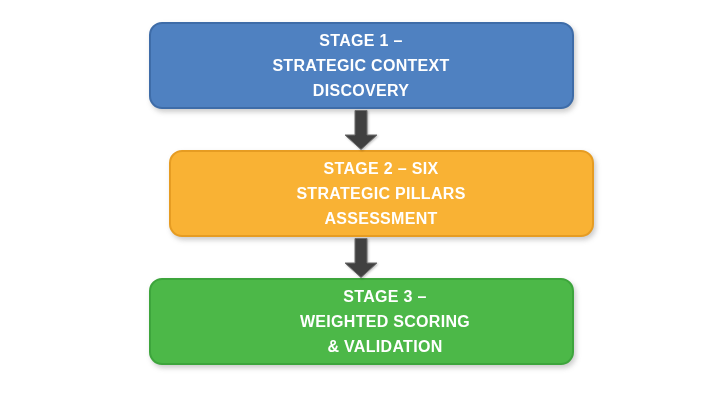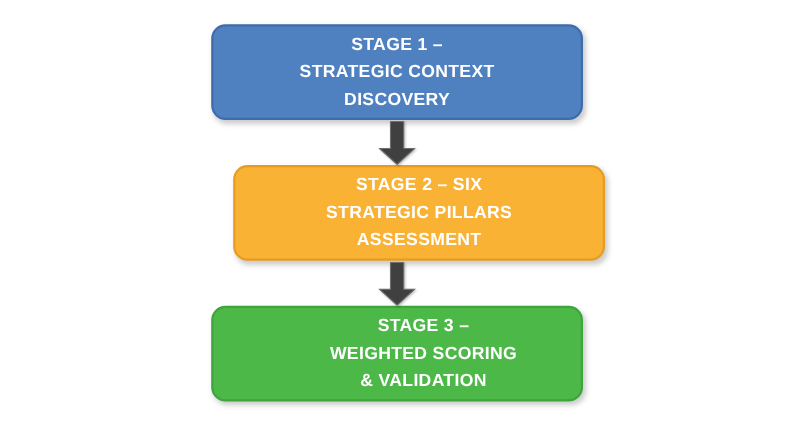--- a/index.html
+++ b/index.html
@@ -7,21 +7,21 @@
     position:relative;
     width:722px;height:406px;
     background:#ffffff;
     box-sizing:border-box;
     display:flex;flex-direction:column;align-items:center;
     padding-top:22px;
     font-family:"Liberation Sans",sans-serif;
     overflow:hidden;
   }
   .stage{
-    width:338px;height:87px;
+    width:425px;height:87px;
     box-sizing:border-box;
     border:2px solid;
     border-radius:13px;
     display:flex;align-items:center;justify-content:center;
     text-align:center;
     font-weight:bold;font-size:16px;line-height:25px;letter-spacing:.3px;
     white-space:pre-line;
     box-shadow:2px 3px 5px rgba(110,110,110,.35);
   }
   .arrow-wrap{

